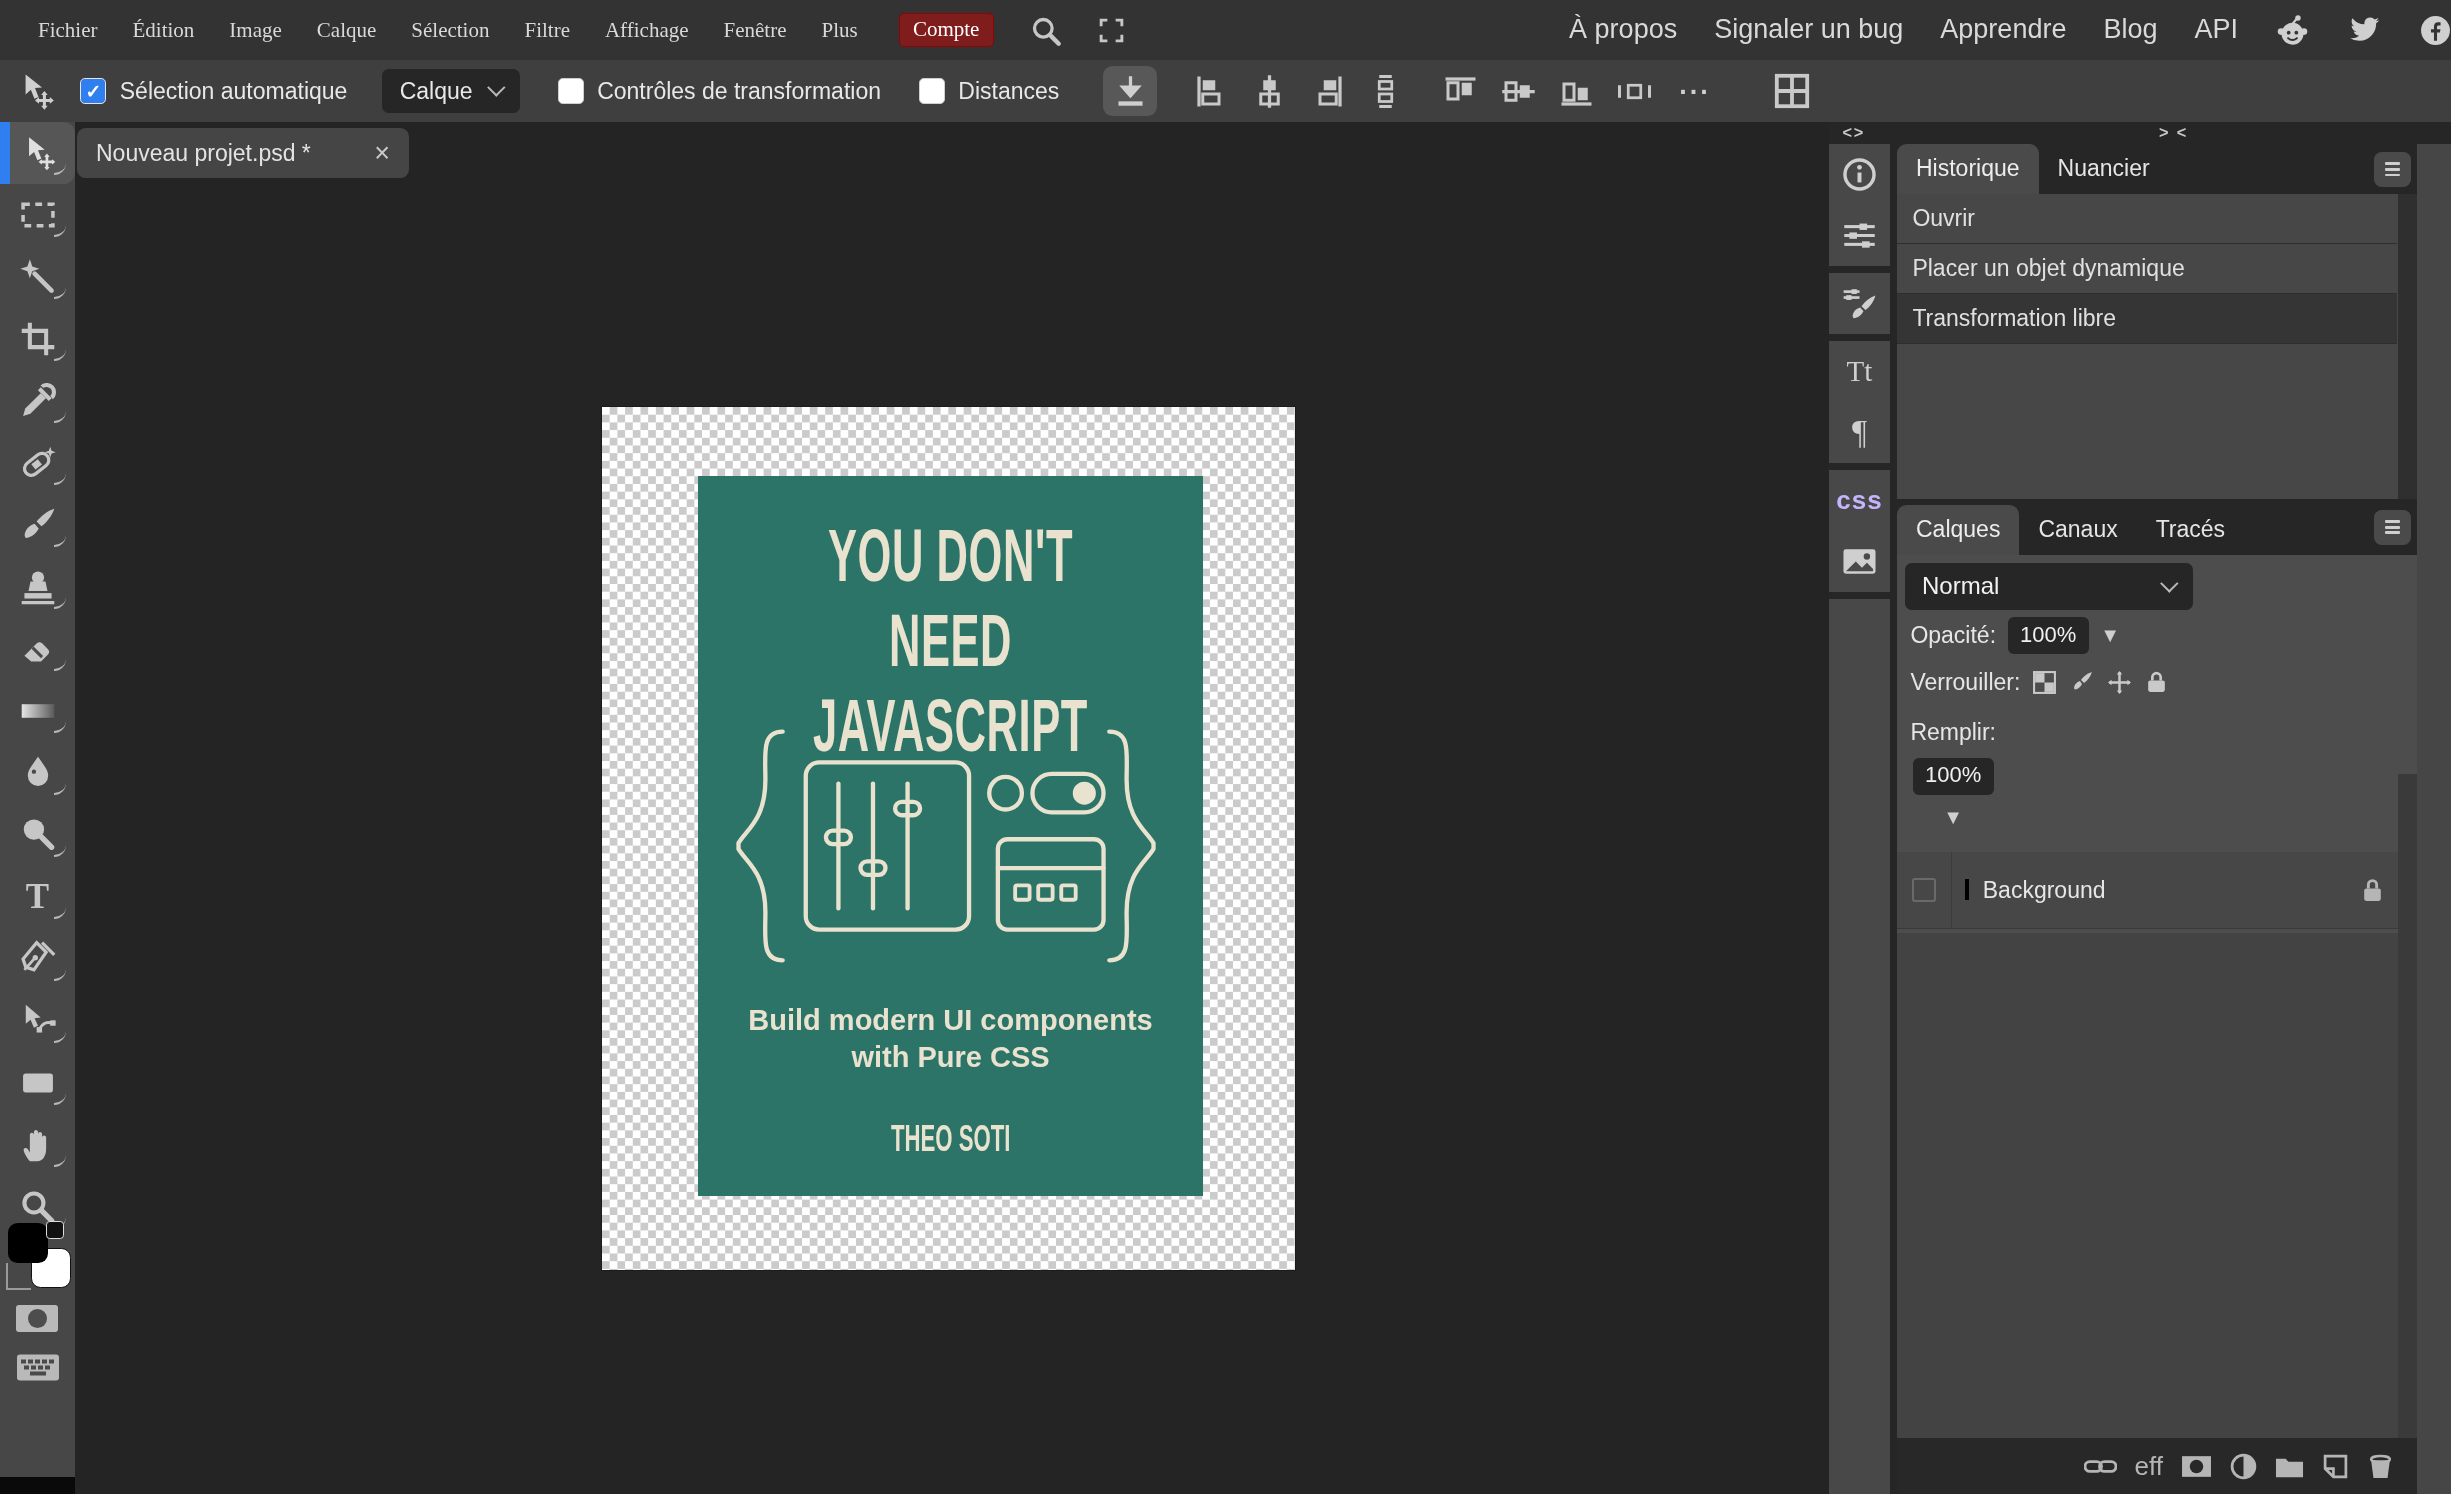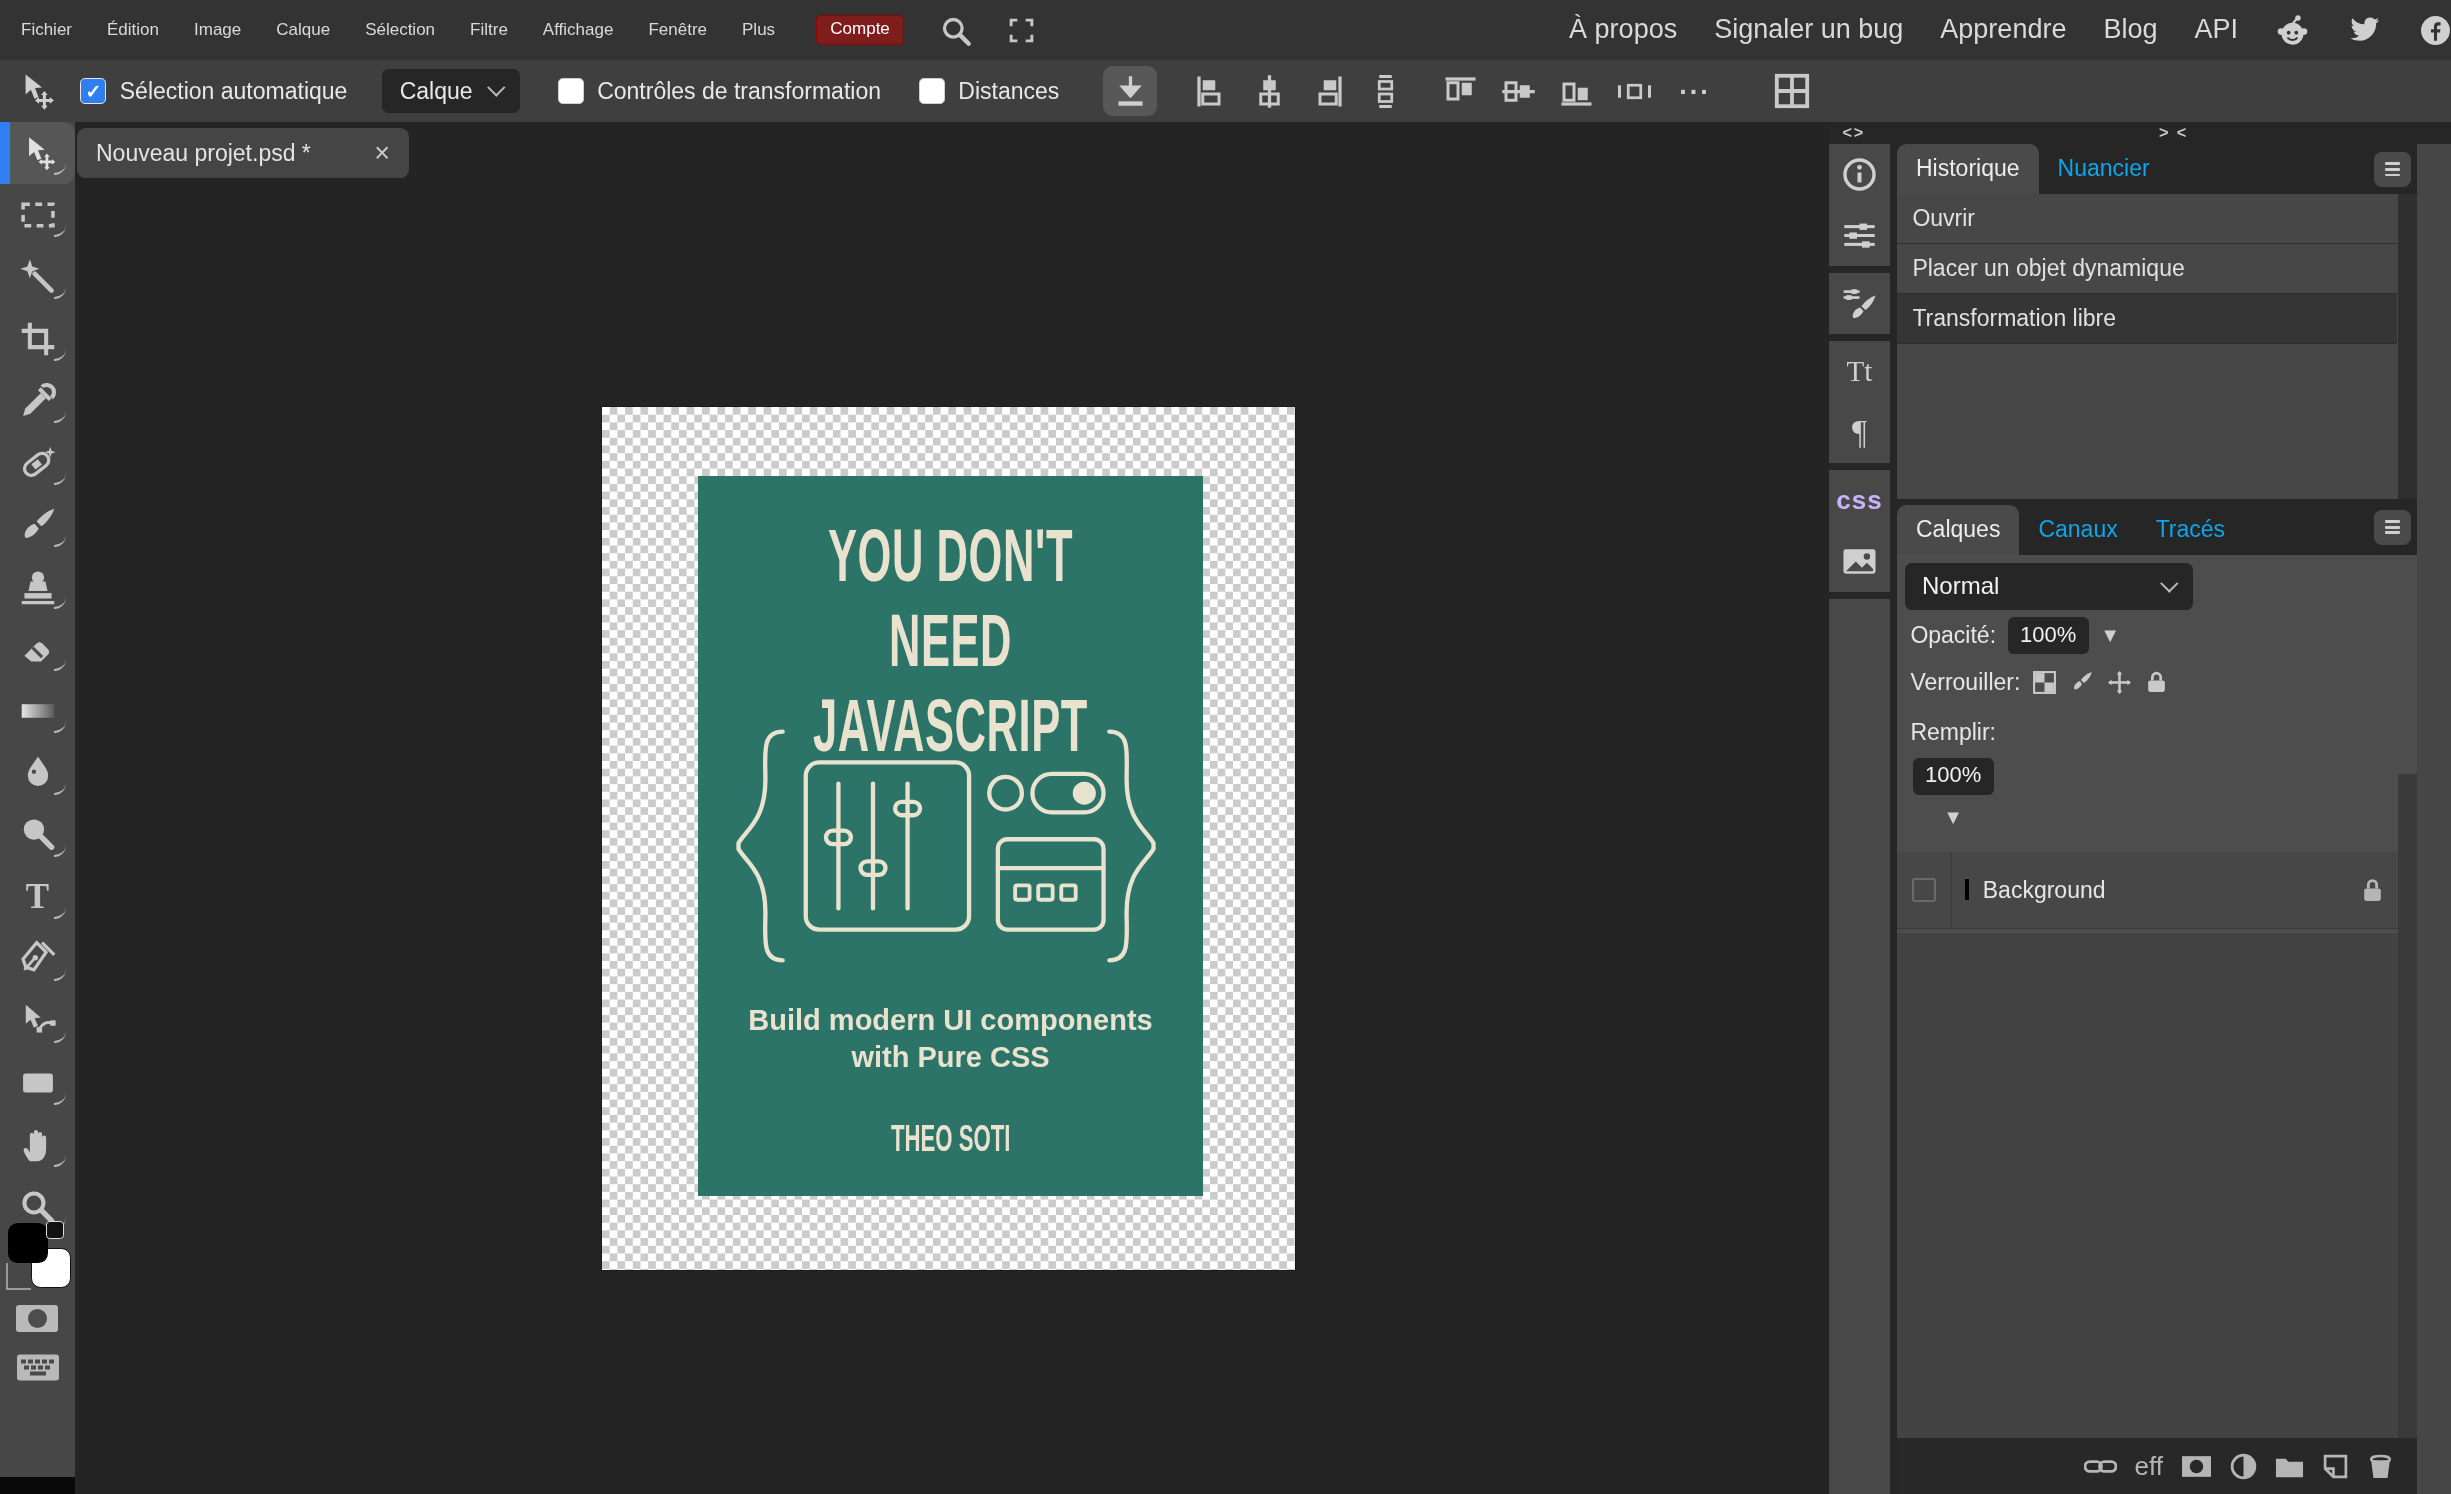--- a/index.html
+++ b/index.html
@@ -3,21 +3,21 @@
 <meta charset="utf-8">
 <style>
   html,body{margin:0;padding:0;background:#242424;}
   .screen{position:relative;width:2452px;height:1495px;background:#242424;overflow:hidden;
           font-family:"Liberation Sans",sans-serif;color:#ddd;-webkit-font-smoothing:antialiased;}
   svg{display:block;}
 
   
   .menubar{position:absolute;left:0;top:0;width:2452px;height:60px;background:#333333;
            display:flex;align-items:center;justify-content:space-between;}
-  .menus{display:flex;align-items:center;gap:35px;padding-left:21px;font-size:17px;color:#d9d9d9;}
+  .menus{display:flex;align-items:center;gap:35px;padding-left:38px;font-size:21px;color:#d9d9d9;font-family:Liberation Serif, serif;}
   .menu-item{cursor:default;}
   .account-btn{background:#7f1d1d;border:1.9px solid #8c0404;color:#fff;padding:2.9px 13.4px 4.8px;border-radius:5px;margin-left:5.8px;}
   .bar-ico{display:flex;align-items:center;justify-content:center;}
   .menulinks{display:flex;align-items:flex-start;gap:37px;font-size:27px;color:#d9d9d9;}
 
   
   .optionsbar{position:absolute;left:0;top:60px;width:2452px;height:62px;background:#3f3f3f;
               display:flex;align-items:center;font-size:23px;color:#e8e8e8;}
   .cb{width:26px;height:26px;border-radius:4.8px;background:#fff;border:1.9px solid #cfcfcf;box-sizing:border-box;
       display:inline-flex;align-items:center;justify-content:center;flex:none;}
@@ -75,21 +75,21 @@
   .icon-strip{position:absolute;left:0;top:22px;width:61px;bottom:0;background:#262626;
               display:flex;flex-direction:column;gap:6.7px;}
   .strip-group{background:#484848;display:flex;flex-direction:column;align-items:center;padding:9.6px 0;gap:19px;}
   .strip-group.grow{flex:1;}
   .strip-btn{width:61px;height:42px;display:flex;align-items:center;justify-content:center;}
   .strip-glyph{font-family:"Liberation Serif",serif;color:#cfcfcf;}
   .dark-gap{position:absolute;left:61px;top:22px;width:7.7px;bottom:0;background:#262626;}
   .panel-col{position:absolute;left:68px;top:22px;width:520px;height:1351px;}
 
   .tabs-row{position:absolute;left:0;width:520px;background:#262626;display:flex;align-items:flex-end;}
-  .ptab{font-size:23px;color:#0ea5e9;padding:10.6px 19px 12.5px;}
+  .ptab{font-size:23px;color:#e5e5e5;padding:10.6px 19px 12.5px;}
   .ptab.active{background:#4a4a4a;border-radius:9.6px 9.6px 0 0;color:#ededed;}
   .burger{position:absolute;right:5.8px;top:7.7px;width:37px;height:35px;background:#4a4a4a;border-radius:7.7px;
           display:flex;flex-direction:column;align-items:center;justify-content:center;gap:2.9px;}
   .burger i{width:15.4px;height:2.9px;background:#cfcfcf;border-radius:1px;}
 
   .hist-tabs{top:0;height:50px;}
   .hist-list{position:absolute;left:0;top:50px;width:520px;height:306px;background:#474747;}
   .hist-item{height:49px;line-height:49px;padding-left:15.4px;font-size:23px;color:#e0e0e0;
              border-bottom:1.9px solid #2e2e2e;background:#474747;width:485px;}
   .hist-item.current{background:#353535;}

